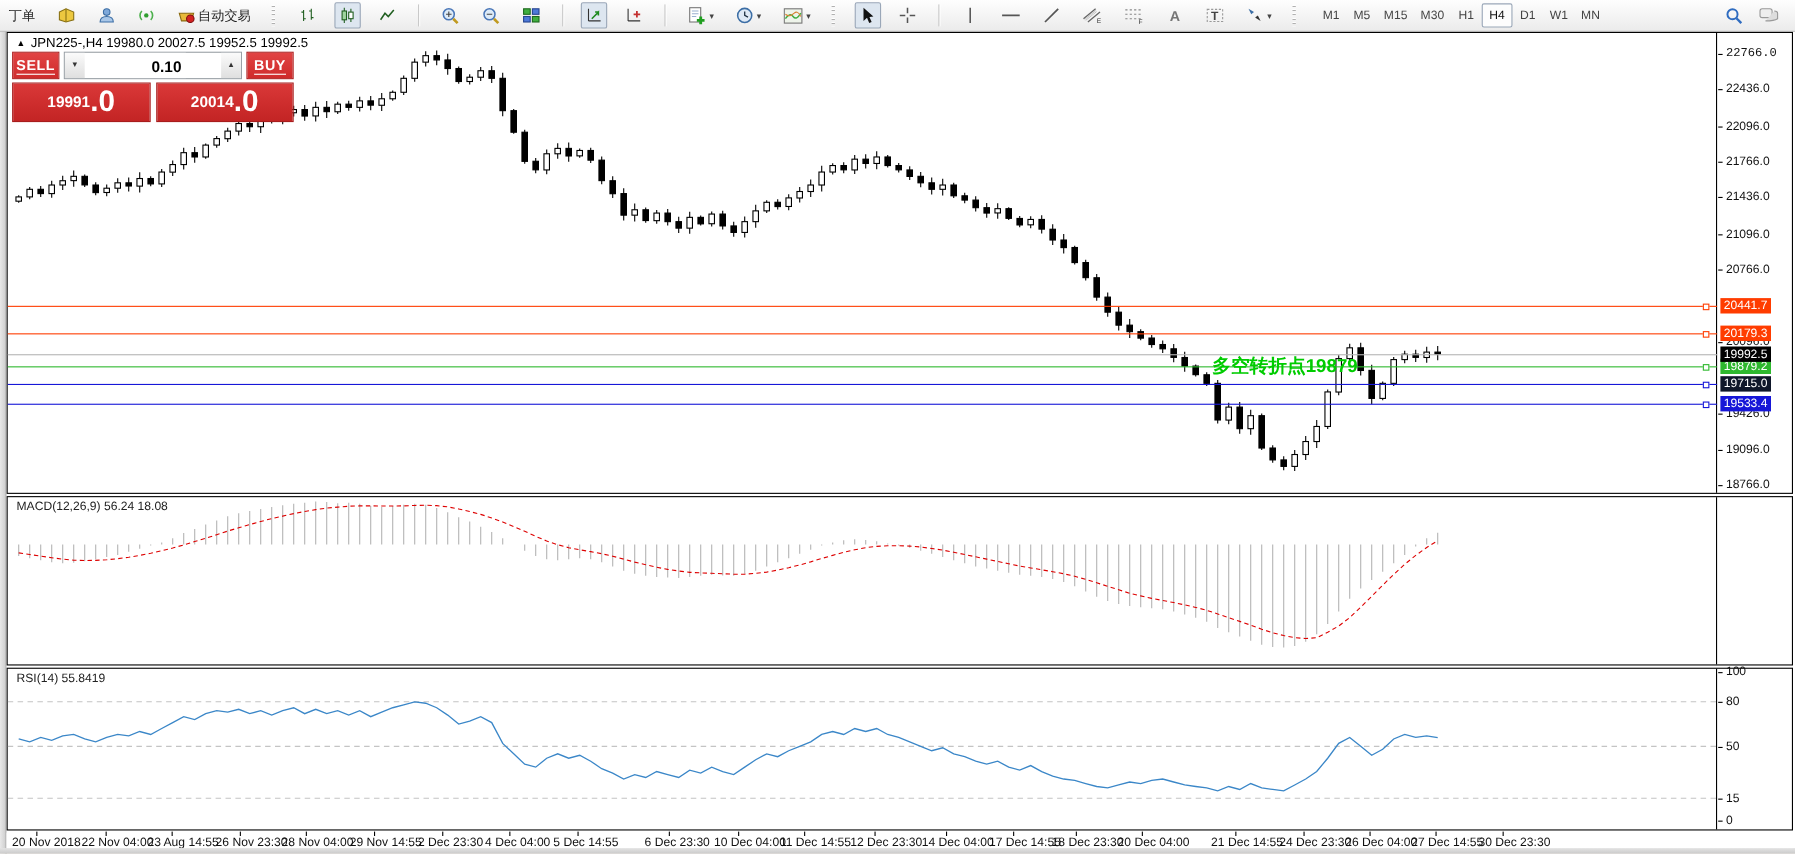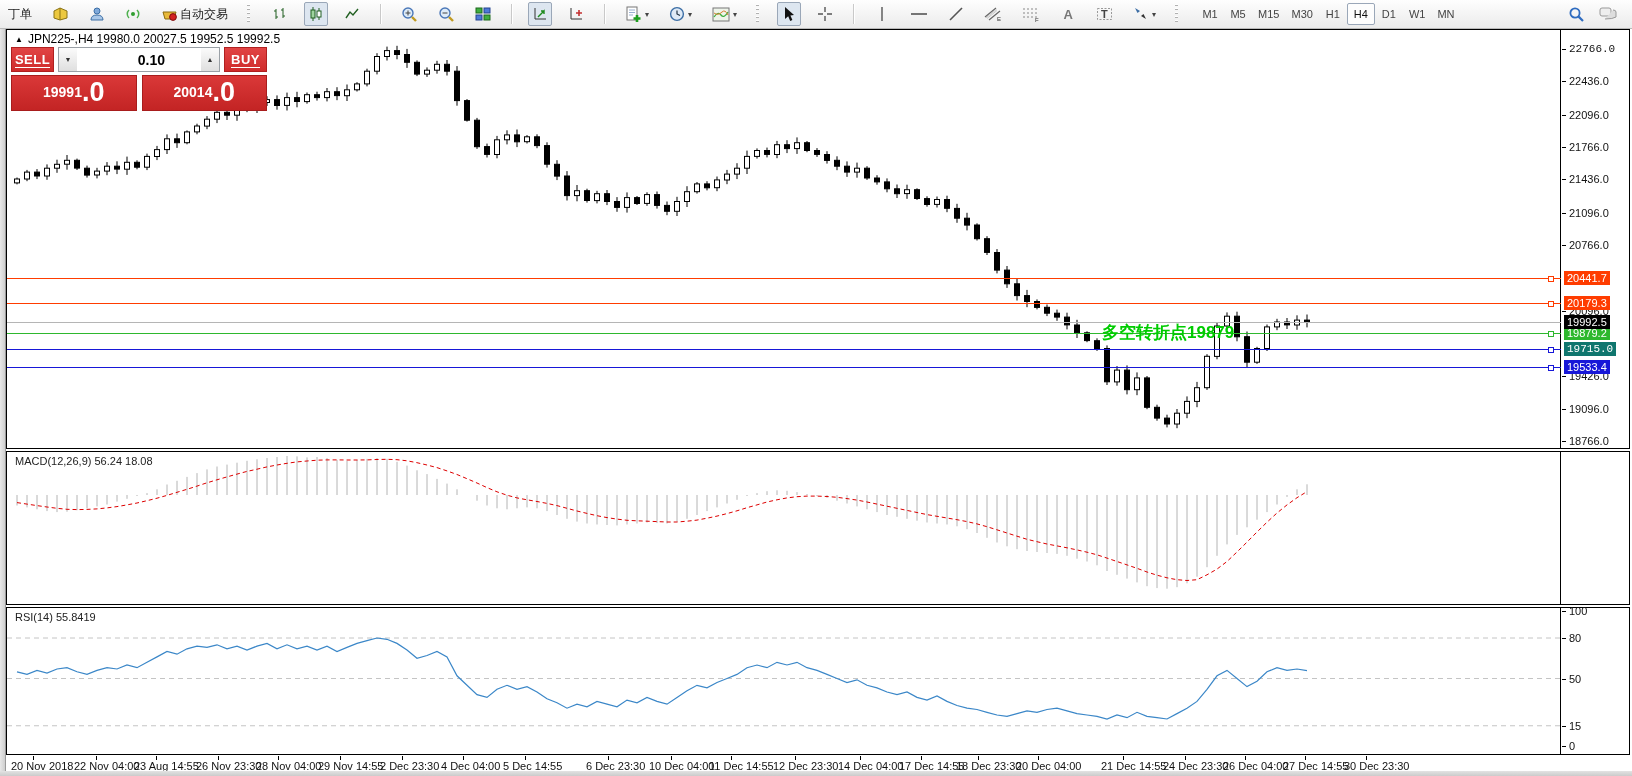--- a/index.html
+++ b/index.html
@@ -588,21 +588,21 @@
           <div class="axis-tick" style="top: 143.34px;">21436.0</div>
           <div class="axis-tick" style="top: 176.66px;">21096.0</div>
           <div class="axis-tick" style="top: 209px;">20766.0</div>
           <div class="axis-tick" style="top: 274.66px;">20096.0</div>
           <div class="axis-tick" style="top: 340.32px;">19426.0</div>
           <div class="axis-tick" style="top: 372.66px;">19096.0</div>
           <div class="axis-tick" style="top: 405px;">18766.0</div>
           <div class="price-badge" style="top: 241px; background: rgb(255, 60, 0);">20441.7</div>
           <div class="price-badge" style="top: 266px; background: rgb(255, 60, 0);">20179.3</div>
           <div class="price-badge" style="top: 296px; background: rgb(46, 184, 46);">19879.2</div>
-          <div class="price-badge" style="top: 312px; background: #0f766e; font-family: Liberation Mono, monospace;">19715.0</div>
+          <div class="price-badge" style="top: 312px; background: #0f172a;">19715.0</div>
           <div class="price-badge" style="top: 330px; background: rgb(23, 23, 216);">19533.4</div>
           <div class="price-badge" style="top: 285px; background: rgb(0, 0, 0);">19992.5</div>
         </div>
 
       <div id="symbol-title">
         <span class="tri">▲</span>
         <span>JPN225-,H4 19980.0 20027.5 19952.5 19992.5</span>
       </div>
 
       <div id="trade-panel">

